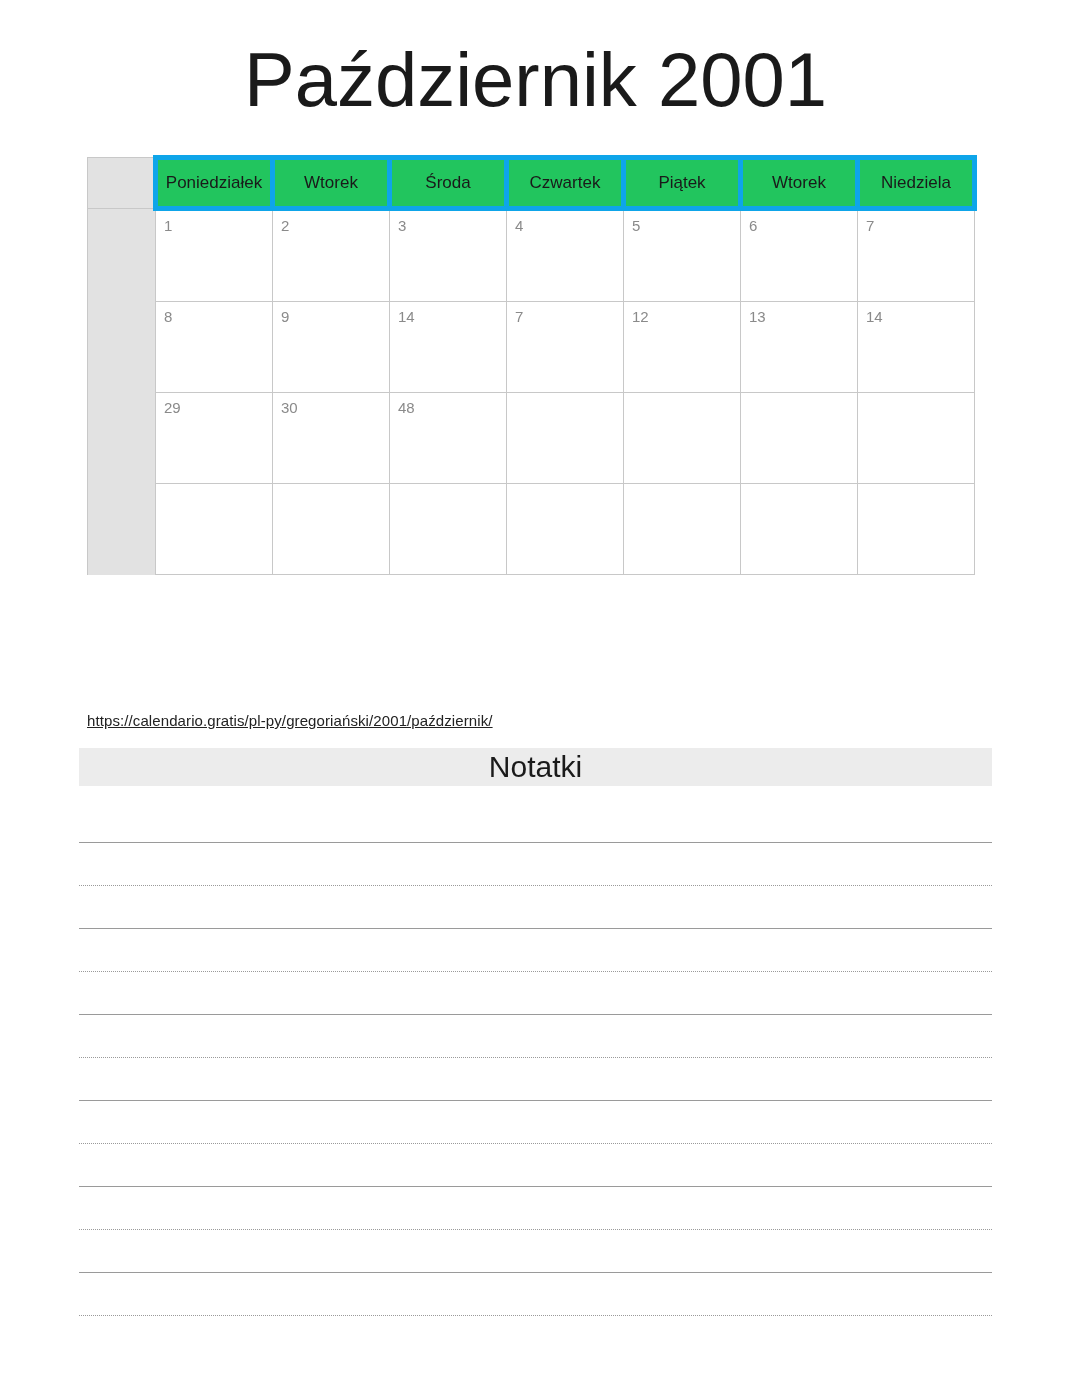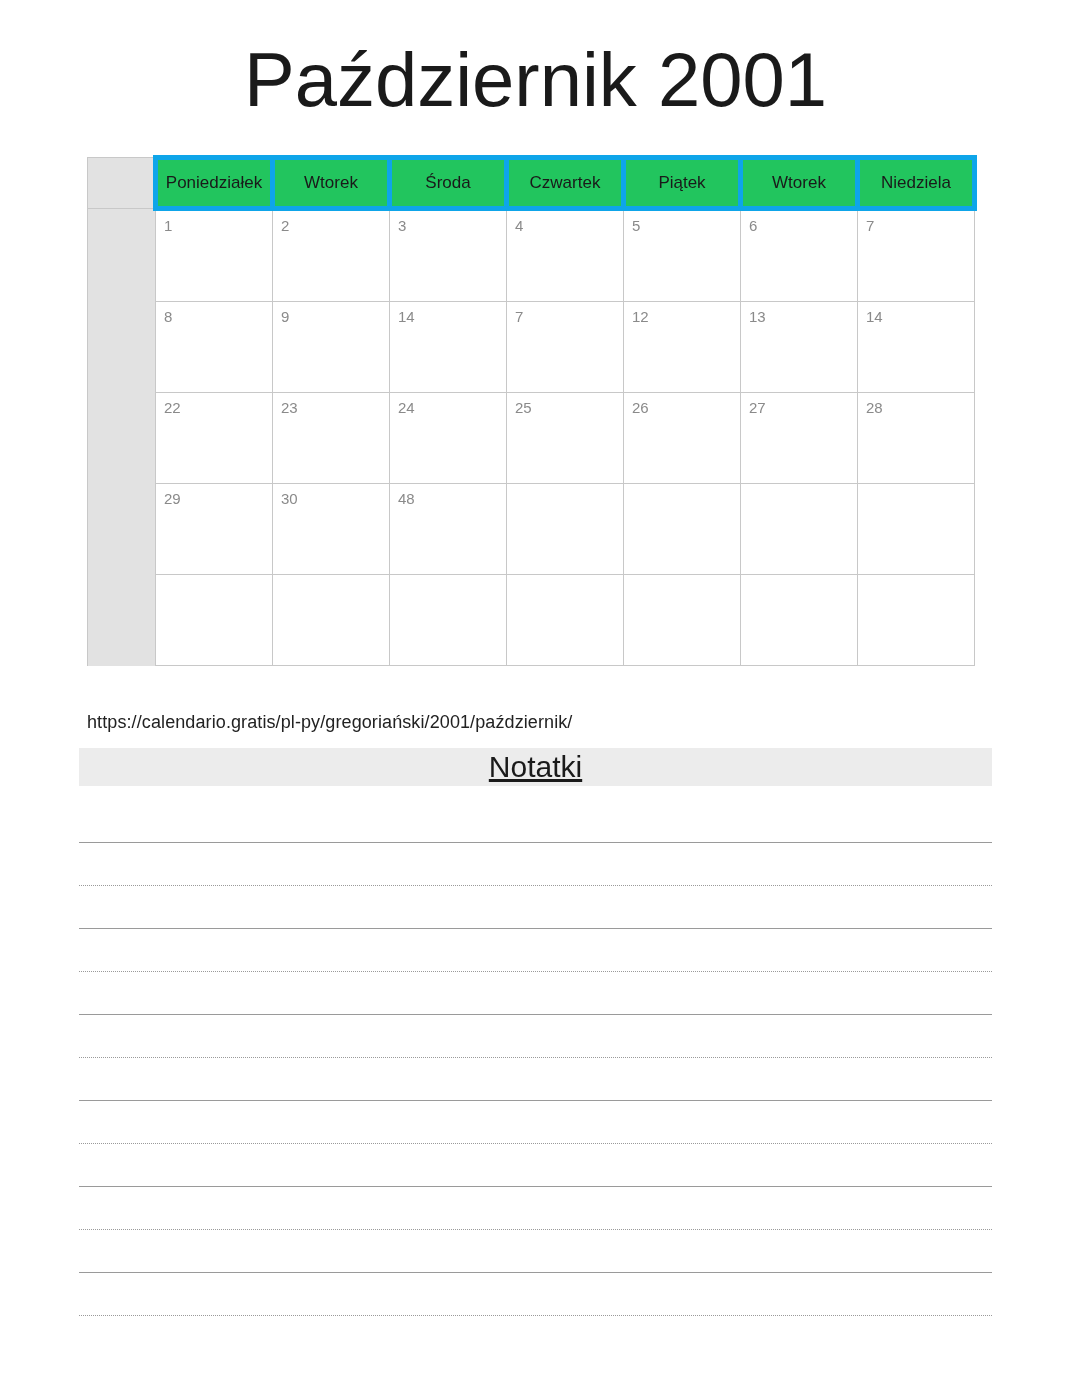--- a/index.html
+++ b/index.html
@@ -85,38 +85,38 @@
     border-top: none;
     border-bottom: none;
     padding: 0;
   }
 
   
   .source-url {
     position: absolute;
     left: 87px;
     top: 712px;
-    font-size: 18px;
+    font-size: 15px;
     color: #222222;
     letter-spacing: 0.1px;
+    text-decoration: underline;
   }
 
   
   .notes-header {
     position: absolute;
     left: 79px;
     top: 748px;
     width: 913px;
     height: 38px;
     background: #ececec;
     text-align: center;
     font-size: 30px;
     line-height: 38px;
     color: #1a1a1a;
-    text-decoration: underline;
   }
 
   .notes-lines {
     position: absolute;
     left: 79px;
     top: 800px;
     width: 913px;
   }
   .note-line {
     height: 42px;
@@ -173,30 +173,20 @@
           <td>8</td>
           <td>9</td>
           <td>14</td>
           <td>7</td>
           <td>12</td>
           <td>13</td>
           <td>14</td>
         </tr>
         <tr>
           <td class="gutter-cell"></td>
-          <td>22</td>
-          <td>23</td>
-          <td>24</td>
-          <td>25</td>
-          <td>26</td>
-          <td>27</td>
-          <td>28</td>
-        </tr>
-        <tr>
-          <td class="gutter-cell"></td>
           <td>29</td>
           <td>30</td>
           <td>48</td>
           <td></td>
           <td></td>
           <td></td>
           <td></td>
         </tr>
         <tr>
           <td class="gutter-cell"></td>

